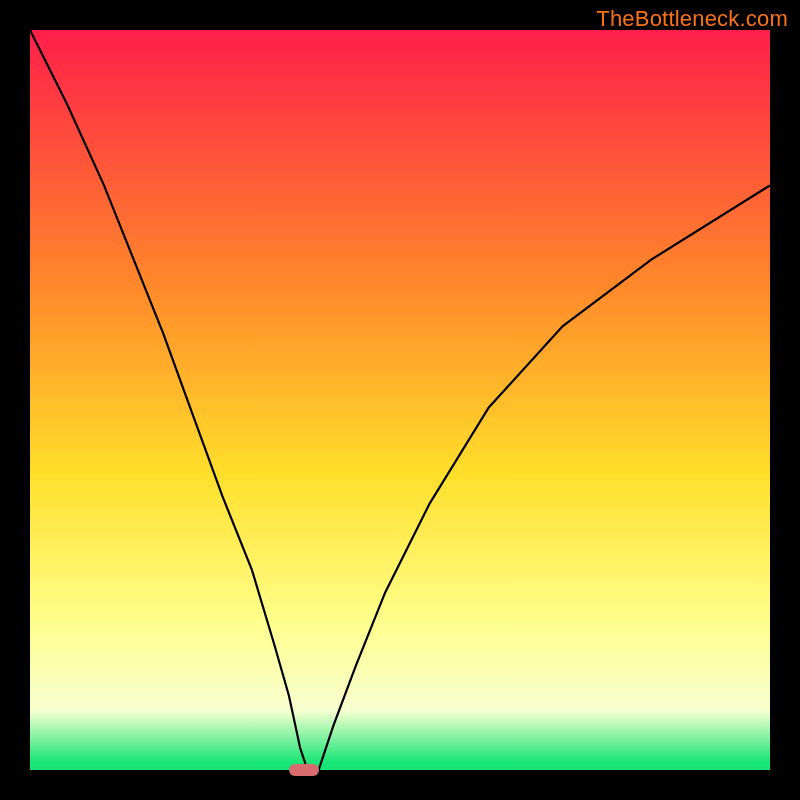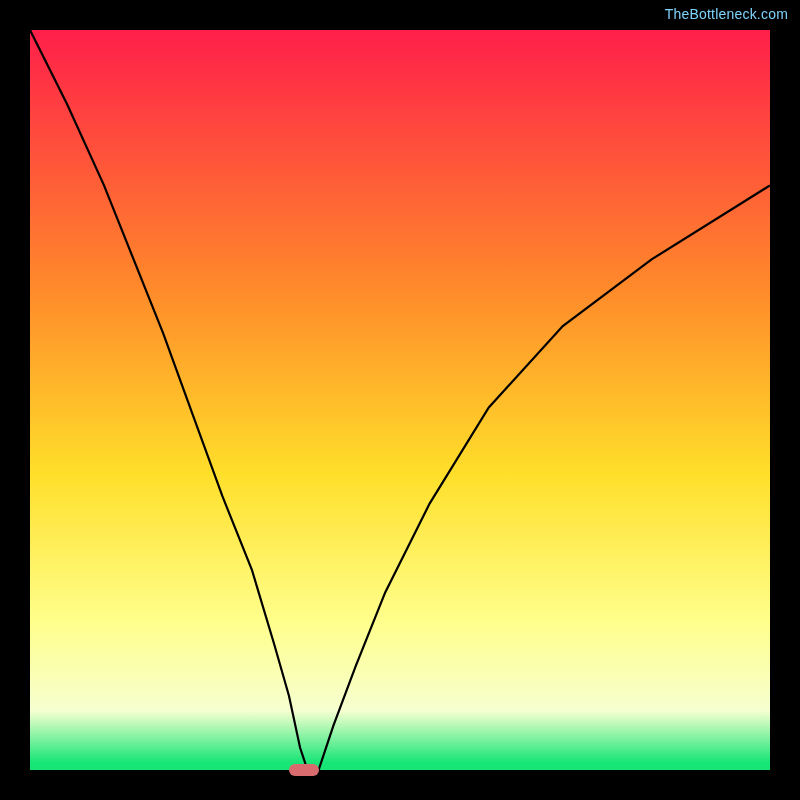--- a/index.html
+++ b/index.html
@@ -36,22 +36,22 @@
   .marker {
     position: absolute;
     background: #d86b6e;
     border-radius: 6px;
   }
   .watermark {
     position: absolute;
     top: 6px;
     right: 12px;
     font-family: Arial, Helvetica, sans-serif;
-    font-size: 14px;
-    color: #7dd3fc;
+    font-size: 22px;
+    color: #f97316;
     letter-spacing: 0.2px;
   }
 </style>
 </head>
 <body>
 
 <div class="frame">
   <div class="plot">
     <svg class="gradient" viewBox="0 0 740 740" preserveAspectRatio="none">
       <defs>

